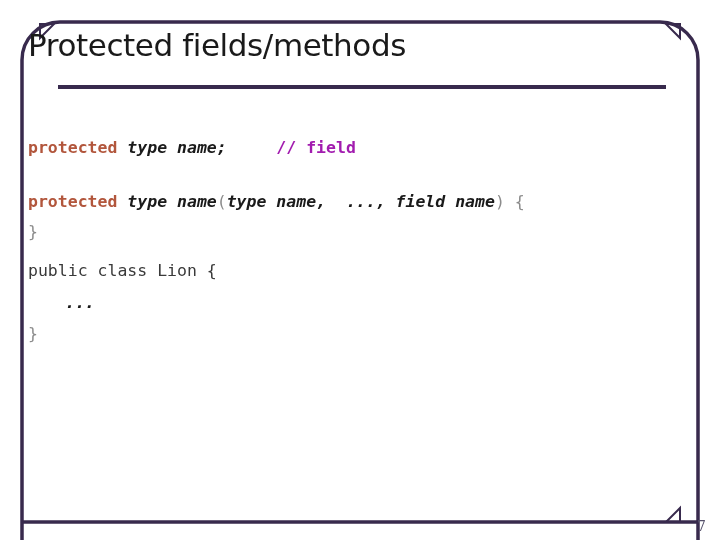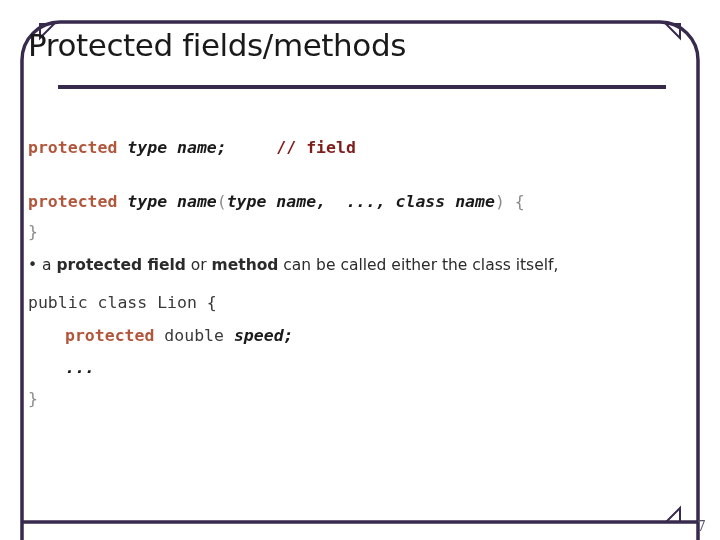--- a/index.html
+++ b/index.html
@@ -59,21 +59,21 @@
 
   .code-line {
     font-family: "DejaVu Sans Mono", monospace;
     font-size: 16.5px;
     color: #2b2b2b;
     white-space: pre;
     line-height: 1.0;
   }
 
   .kw        { color: #B2563C; font-weight: bold; }
-  .cmt       { color: #7f1d1d; font-weight: bold; }
+  .cmt       { color: #a21caf; font-weight: bold; }
   .id-bold   { color: #1a1a1a; font-weight: bold; font-style: italic; }
   .punct     { color: #8c8c8c; font-weight: normal; }
   .plain     { color: #3a3a3a; font-weight: normal; }
 
   .stmt-sans {
     font-family: "DejaVu Sans", sans-serif;
     font-weight: bold;
     color: #1a1a1a;
     font-size: 15px;
   }
@@ -135,31 +135,29 @@
     <path d="M 680 508 L 680 522 L 666 522 Z" fill="none" stroke="#382A4D" stroke-width="2"></path>
   </svg>
 
   <div class="title">Protected fields/methods</div>
   <div class="title-rule"></div>
 
   <div class="body">
 
     <div class="code-line row-1"><span class="kw">protected</span><span> </span><span class="id-bold">type name;</span><span>     </span><span class="cmt">// field</span></div>
 
-    <div class="code-line row-2"><span class="kw">protected</span><span> </span><span class="id-bold">type name</span><span class="punct">(</span><span class="id-bold">type name,  ..., class name</span><span class="punct">)</span><span> </span><span class="punct">{</span></div>
+    <div class="code-line row-2"><span class="kw">protected</span><span> </span><span class="id-bold">type name</span><span class="punct">(</span><span class="id-bold">type name,  ..., field name</span><span class="punct">)</span><span> </span><span class="punct">{</span></div>
 
 
     <div class="code-line row-4"><span class="punct">}</span></div>
 
-    <div class="bullet"><span>•</span><span> a </span><b>protected field</b><span> or </span><b>method</b><span> can be called either the class itself,</span></div>
 
 
     <div class="code-line row-5"><span class="plain">public class Lion {</span></div>
 
-    <div class="code-line row-6 indent-1"><span class="kw">protected</span><span> </span><span class="plain">double</span><span> </span><span class="id-bold">speed;</span></div>
 
     <div class="code-line row-7 indent-1"><span class="id-bold">...</span></div>
 
     <div class="code-line row-8"><span class="punct">}</span></div>
 
   </div>
 
   <div class="page-number">7</div>
 
 </div>

